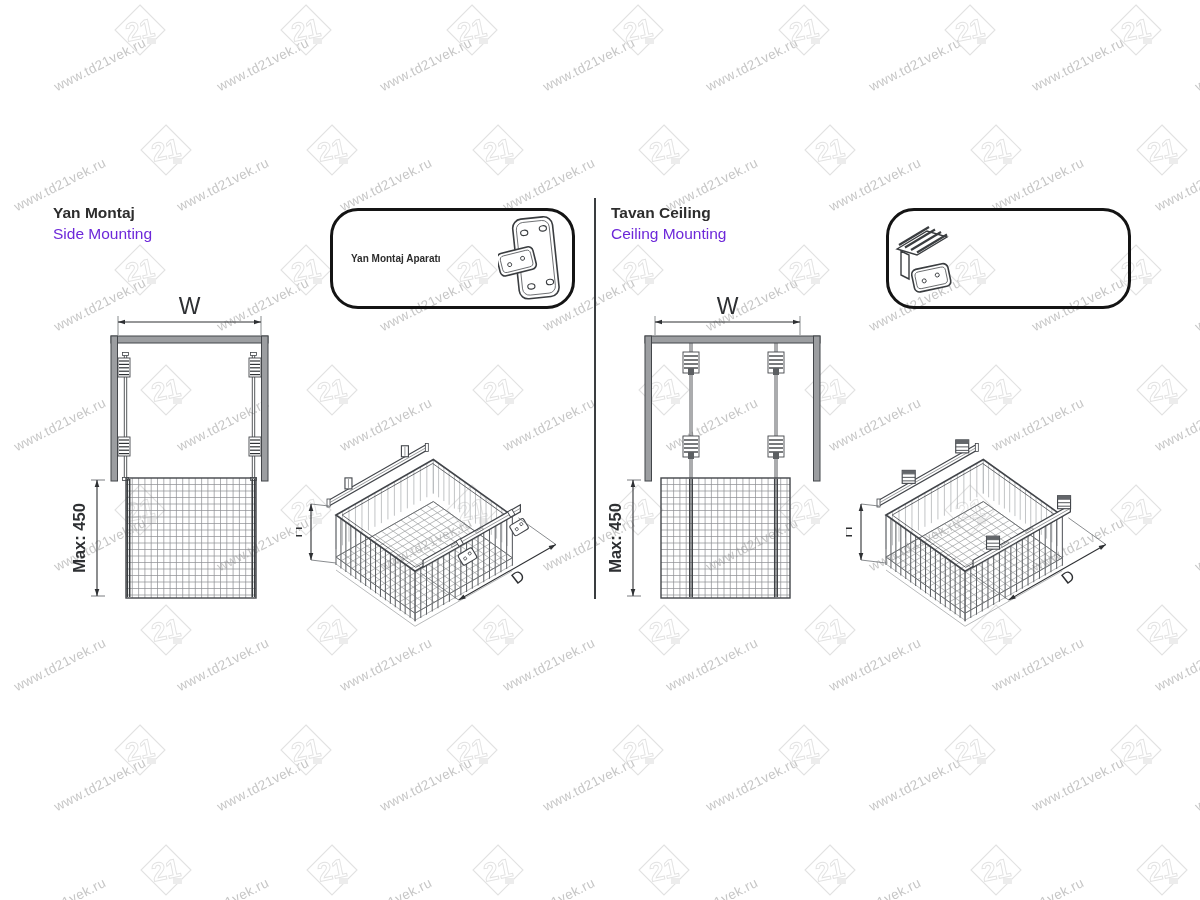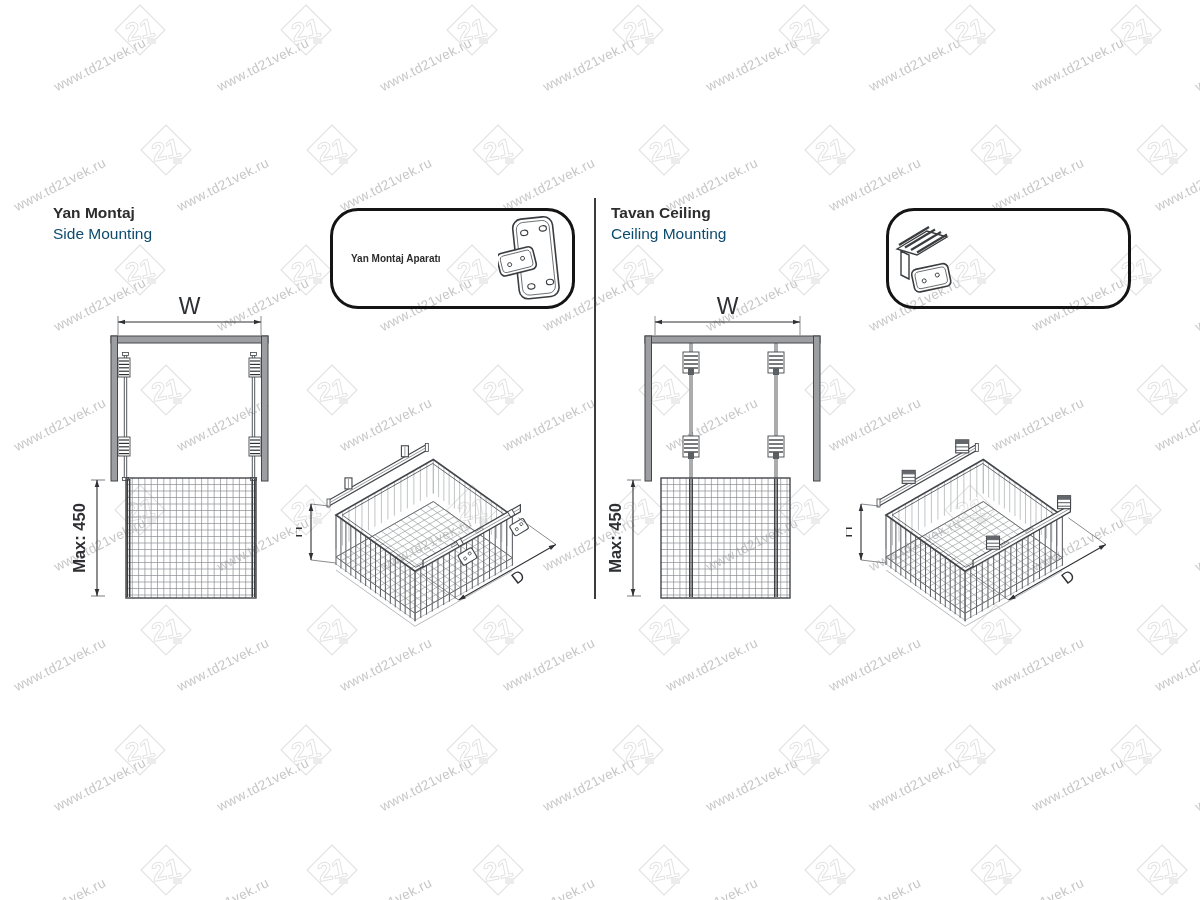--- a/index.html
+++ b/index.html
@@ -5,21 +5,21 @@
   html,body{margin:0;padding:0;background:#ffffff;}
   .page{position:relative;width:1200px;height:900px;overflow:hidden;background:#fff;
         font-family:"Liberation Sans", sans-serif;}
   .wm{position:absolute;left:0;top:0;width:1200px;height:900px;z-index:0;}
   .wm-text{position:absolute;font-size:13.5px;letter-spacing:.4px;color:#c6c6c6;
            white-space:nowrap;transform:rotate(-27deg);transform-origin:left center;}
   .wm-logo{position:absolute;}
   .content{position:absolute;left:8px;top:0;width:1200px;height:852px;z-index:1;}
   .sec-title{position:absolute;top:202px;line-height:21px;}
   .t1{font-size:15.5px;font-weight:700;color:#2d2d2d;}
-  .t2{font-size:15.5px;font-weight:400;color:#0c4a6e;}
+  .t2{font-size:15.5px;font-weight:400;color:#6d28d9;}
   .callout{position:absolute;top:208px;width:245px;height:101px;border:3px solid #141414;
            border-radius:28px;background:transparent;display:flex;align-items:center;box-sizing:border-box;}
   .callout-text{padding-left:18px;line-height:23px;flex:1;}
   .part-icon{margin-right:10px;flex:0 0 auto;}
   .divider{position:absolute;left:586px;top:198px;width:2px;height:401px;background:#3a3d40;}
   .diagram{position:absolute;}
   svg text{font-family:"Liberation Sans", sans-serif;}
 </style>
 </head>
 <body>

